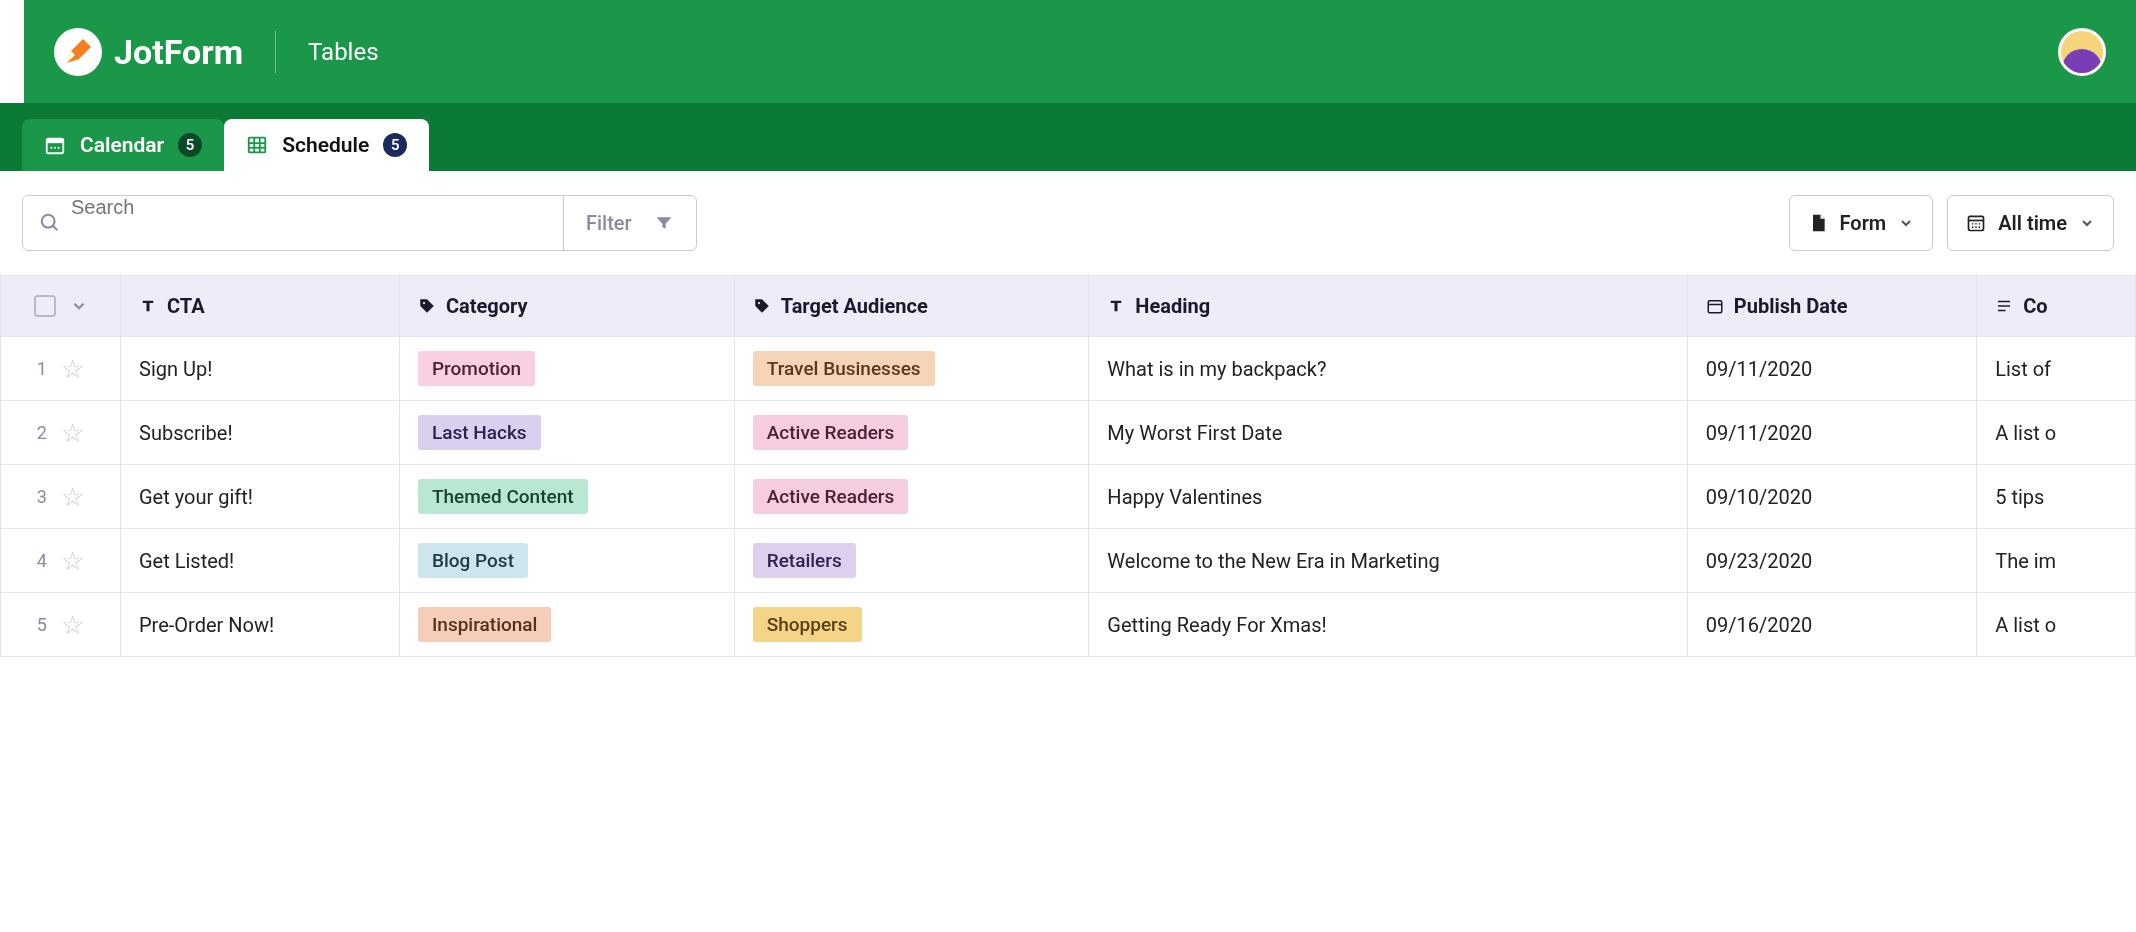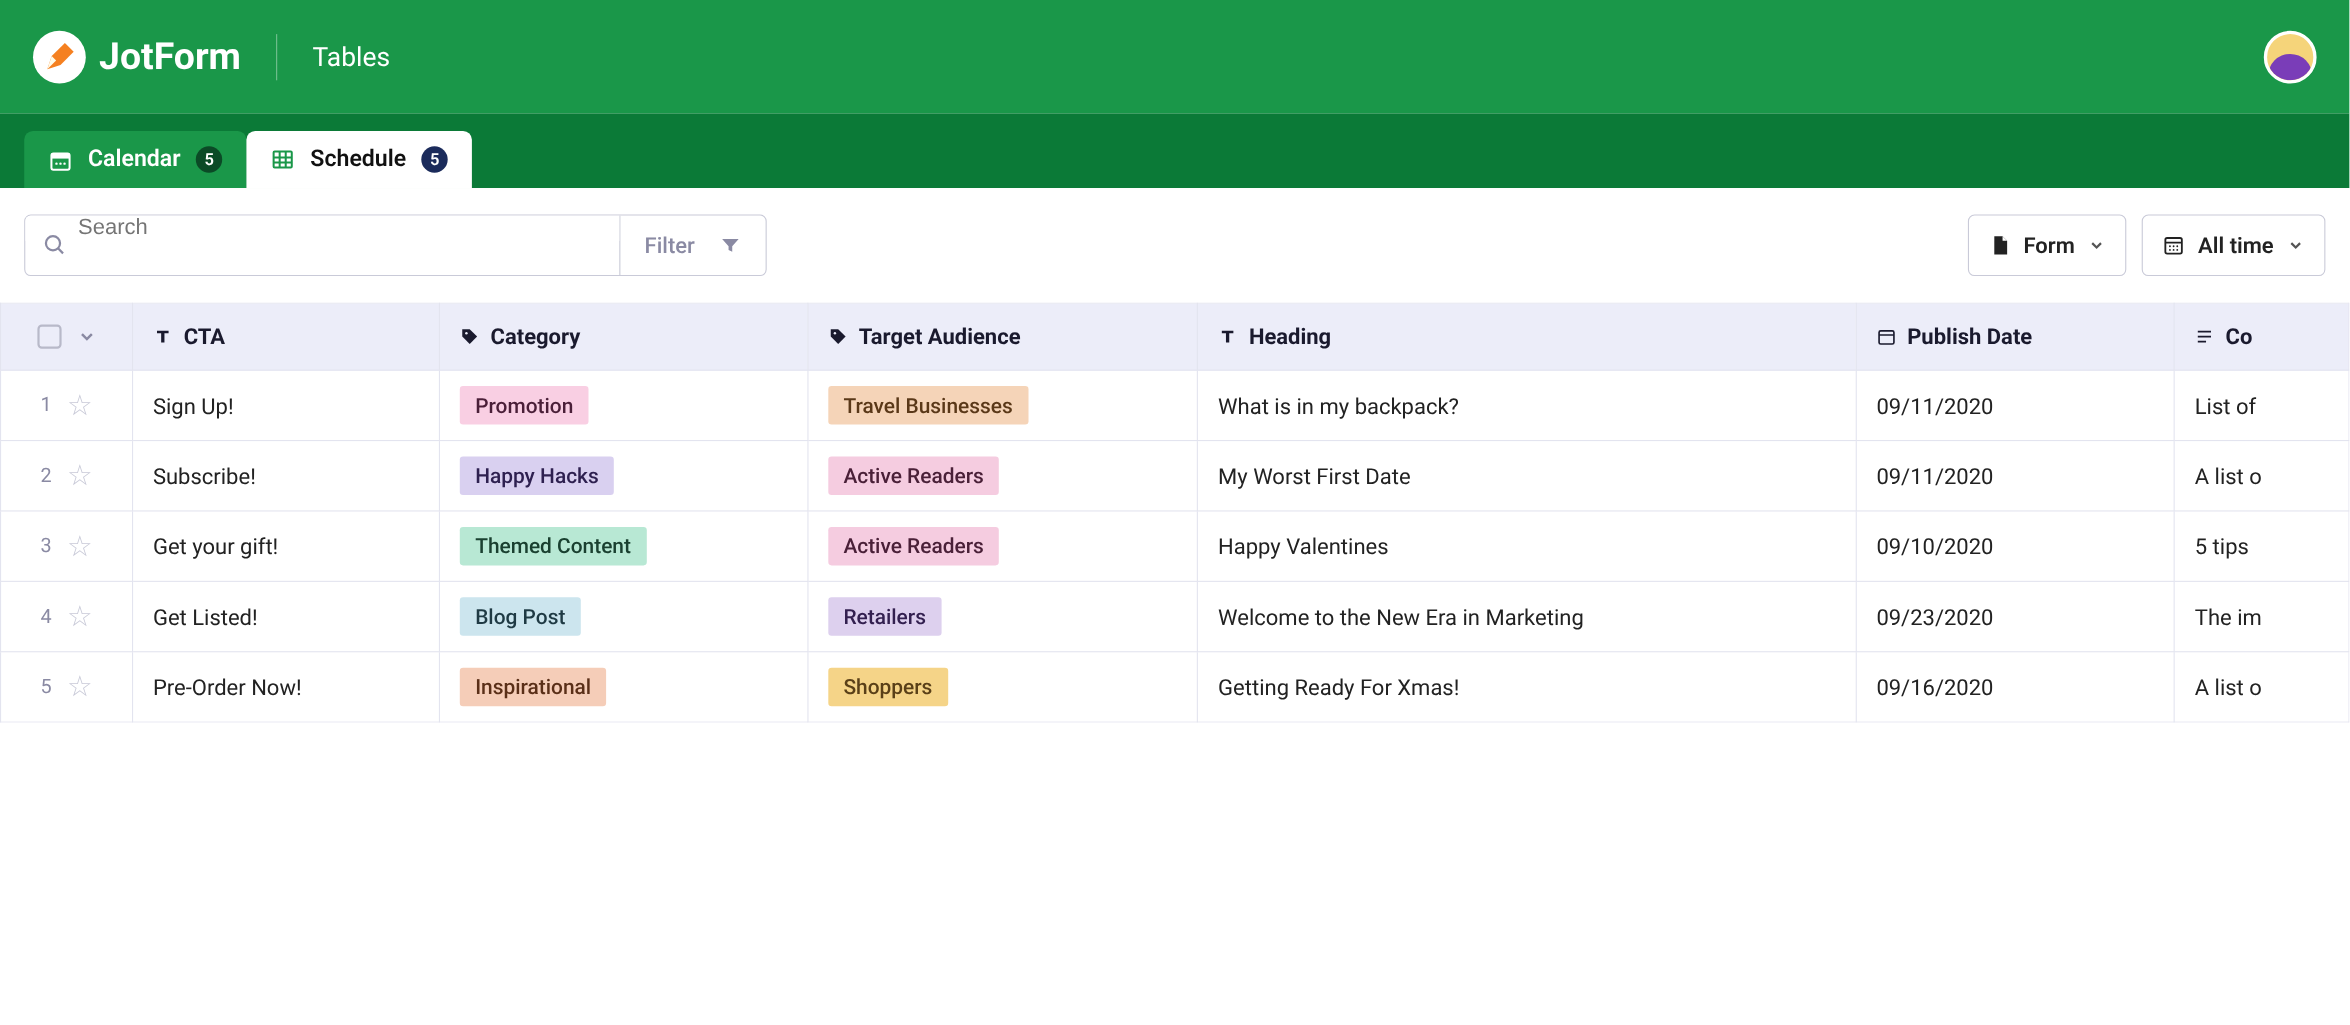--- a/index.html
+++ b/index.html
@@ -5,20 +5,21 @@
 * { margin: 0; padding: 0; box-sizing: border-box; }
 body { font-family: -apple-system, BlinkMacSystemFont, 'Segoe UI', Roboto, sans-serif; background: #fff; }
 
 .header {
   background: #1a9749;
   height: 103px;
   display: flex;
   align-items: center;
   padding: 0 30px;
   position: relative;
+  margin-left: 24px;
 }
 .logo-area { display: flex; align-items: center; gap: 12px; }
 .logo-icon {
   width: 48px; height: 48px;
   background: #fff;
   border-radius: 24px;
   display: flex;
   align-items: center;
   justify-content: center;
 }
@@ -59,21 +60,21 @@
 .tab {
   display: flex;
   align-items: center;
   gap: 14px;
   padding: 14px 22px;
   border-radius: 8px 8px 0 0;
   font-size: 21px;
   font-weight: 600;
   cursor: pointer;
 }
-.tab.inactive { color: #fff; background: #1a9749; align-items: flex-end; }
+.tab.inactive { color: #fff; background: #1a9749; }
 .tab.active { background: #fff; color: #111; }
 .tab-badge {
   background: #0b4a26;
   color: #fff;
   border-radius: 12px;
   min-width: 24px;
   height: 24px;
   display: flex;
   align-items: center;
   justify-content: center;
@@ -360,21 +361,21 @@
     <td>List of</td>
   </tr>
         <tr>
     <td class="idx-col">
       <div class="idx-inner">
         <span>2</span>
         <span class="star">☆</span>
       </div>
     </td>
     <td>Subscribe!</td>
-    <td><span class="tag tag-purple">Happy Hacks</span></td>
+    <td><span class="tag tag-purple">Last Hacks</span></td>
     <td><span class="tag tag-pinklight">Active Readers</span></td>
     <td>My Worst First Date</td>
     <td>09/11/2020</td>
     <td>A list o</td>
   </tr>
         <tr>
     <td class="idx-col">
       <div class="idx-inner">
         <span>3</span>
         <span class="star">☆</span>

